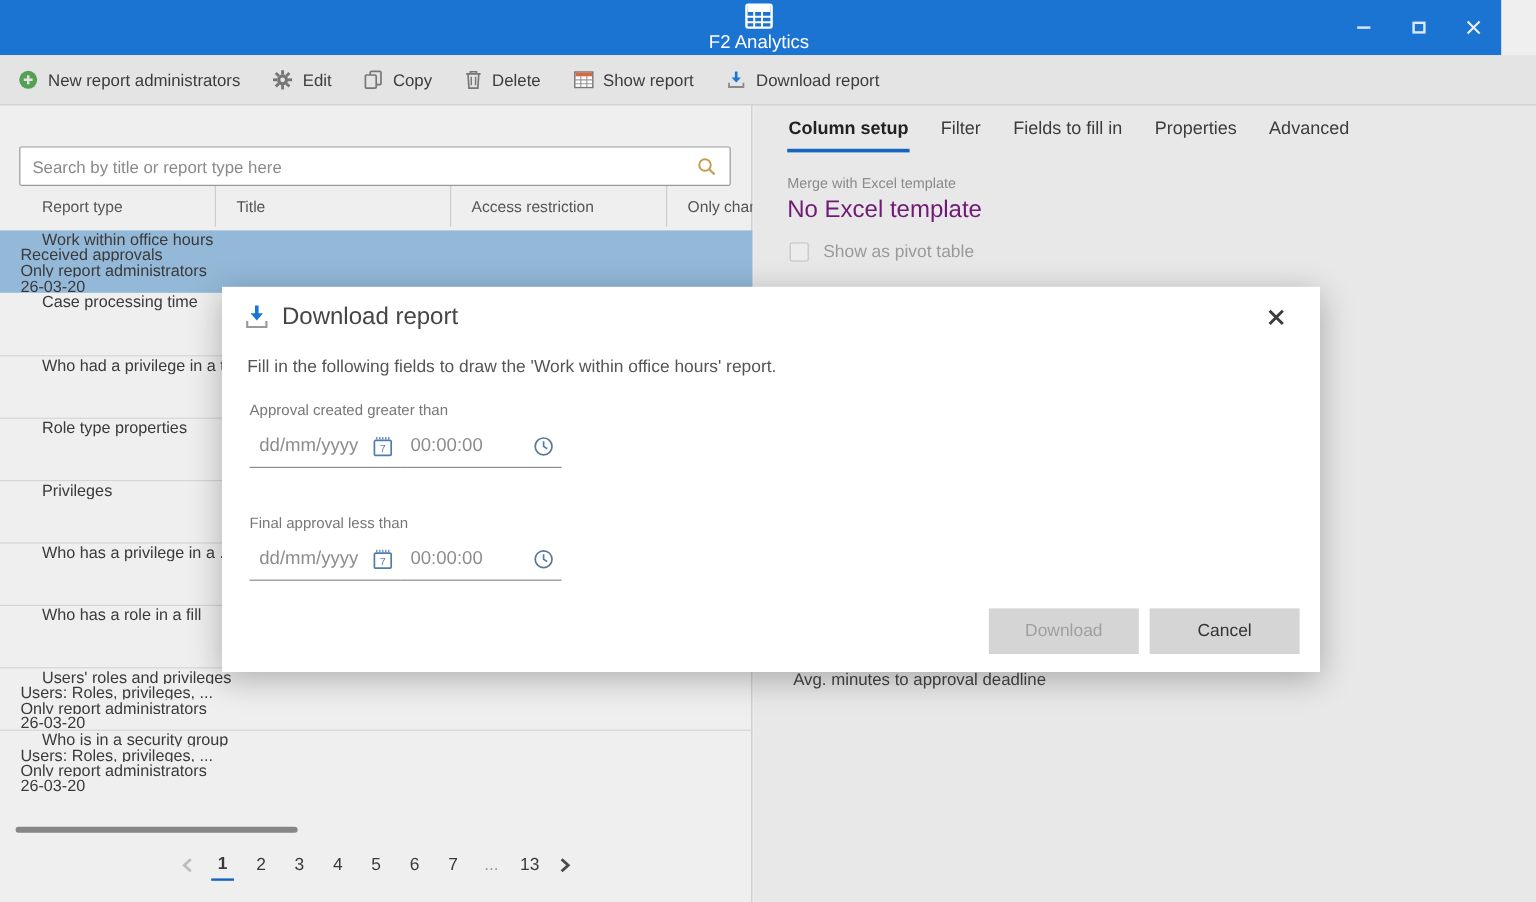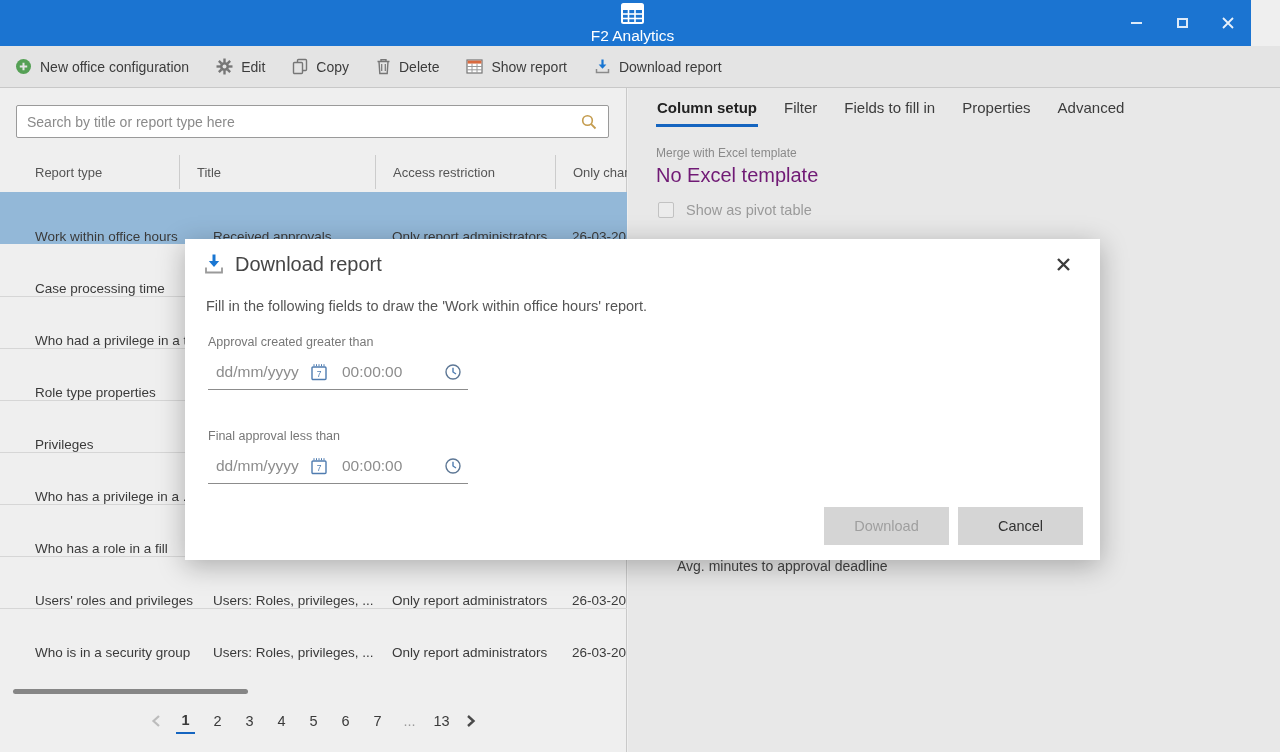--- a/index.html
+++ b/index.html
@@ -21,35 +21,35 @@
   .toolbar { position:absolute; left:0; top:46px; width:1280px; height:42px;
     background:#e4e4e4; border-bottom:1px solid #c8c8c8;
     display:flex; align-items:center; padding-left:15px; gap:27px; }
   .tb-item { display:flex; align-items:center; gap:8px; cursor:pointer; font-size:14px; color:#3c3c3c; }
   
   .left-panel { position:absolute; left:0; top:88px; width:627px; height:664px;
     background:#efefef; border-right:1px solid #c9c9c9; }
   .right-panel { position:absolute; left:628px; top:88px; width:652px; height:664px;
     background:#e8e8e8; }
   
-  .search-box { position:absolute; left:16px; top:17px; width:593px; height:33px;
+  .search-box { position:absolute; left:16px; top:34px; width:593px; height:33px;
     background:#fff; border:1px solid #9a9a9a; border-radius:2px;
     display:flex; align-items:center; padding:0 10px; }
   .search-box input { flex:1; border:none; outline:none; font-size:14px; color:#333;
     font-family:"Liberation Sans", sans-serif; background:transparent; }
   .search-box input::placeholder { color:#8a8a8a; }
   
   .tbl-header { position:absolute; left:0; top:64px; width:627px; height:40px; display:flex; }
   .tbl-header .hc { font-size:13px; color:#555; display:flex; align-items:center;
     padding-left:17px; border-left:1px solid #cccccc; height:34px; margin-top:3px;
     white-space:nowrap; overflow:hidden; cursor:pointer; }
   .tbl-header .hc:first-child { border-left:none; padding-left:35px; }
   .c1 { width:196px; } .c2 { width:179px; } .c3 { width:180px; } .c4 { width:72px; }
   .tbl-rows { position:absolute; left:0; top:104px; width:627px; }
-  .trow { display:flex; height:52px; align-items:flex-end; border-top:1px solid #d6d6d6; cursor:pointer; }
+  .trow { display:flex; height:52px; align-items:flex-start; border-top:1px solid #d6d6d6; cursor:pointer;flex-direction:column; }
   .trow:first-child { border-top:none; }
   .trow .tc { font-size:13.5px; color:#3a3a3a; padding-left:17px; white-space:nowrap; overflow:hidden; }
   .trow .tc:first-child { padding-left:35px; }
   .trow.selected { background:#93b8d8; border-top:none; }
   .trow.selected + .trow { border-top:none; }
   
   .hscroll { position:absolute; left:13px; top:601px; width:235px; height:5px;
     background:#868686; border-radius:3px; cursor:pointer; }
   .pagination { position:absolute; left:0; top:617px; width:627px; height:32px;
     display:flex; align-items:center; justify-content:center; gap:13px; }
@@ -60,21 +60,21 @@
   .pg-arrow { display:flex; align-items:center; cursor:pointer; }
   
   .tabs { position:absolute; left:28px; top:7px; display:flex; gap:25px; }
   .tab { font-size:15px; color:#3c3c3c; padding:4px 1px 8px 1px; cursor:pointer; }
   .tab.active { font-weight:bold; color:#222; border-bottom:3px solid #1565c0; }
   .merge-label { position:absolute; left:28px; top:58px; font-size:12px; color:#8a8a8a; }
   .merge-value { position:absolute; left:28px; top:76px; font-size:20px; color:#701a75; }
   .pivot-row { position:absolute; left:30px; top:114px; display:flex; align-items:center; gap:12px; cursor:pointer; }
   .pivot-box { width:16px; height:16px; background:#ececec; border:1px solid #c2c2c2; border-radius:2px; }
   .pivot-label { font-size:14.5px; color:#9a9a9a; }
-  .avg-item { position:absolute; left:49px; top:470px; font-size:14px; color:#444; }
+  .avg-item { position:absolute; left:33px; top:470px; font-size:14px; color:#444; }
   
   .dialog { position:absolute; left:185px; top:239px; width:915px; height:321px;
     background:#ffffff; box-shadow:0 6px 26px rgba(0,0,0,.28); }
   .dlg-head { position:absolute; left:17px; top:13px; display:flex; align-items:center; gap:9px; }
   .dlg-title { font-size:20px; color:#454545; }
   .dlg-close { position:absolute; right:26px; top:14px; width:22px; height:22px;
     display:flex; align-items:center; justify-content:center; cursor:pointer; }
   .dlg-desc { position:absolute; left:21px; top:59px; font-size:14.5px; color:#555; }
   .fgroup { position:absolute; left:23px; }
   .fg1 { top:96px; } .fg2 { top:190px; }
@@ -122,21 +122,21 @@
     </span>
   </div>
 </div>
 
 <div class="toolbar">
   <span class="tb-item">
     <svg width="17" height="17" viewBox="0 0 17 17">
       <circle cx="8.5" cy="8.5" r="7.5" fill="#55a055"></circle>
       <path d="M8.5 4.8v7.4 M4.8 8.5h7.4" stroke="#e4e4e4" stroke-width="2"></path>
     </svg>
-    <span>New office configuration</span>
+    <span>New report administrators</span>
   </span>
   <span class="tb-item">
     <svg width="17" height="17" viewBox="0 0 20 20">
       <g fill="#767676">
         <circle cx="10" cy="10" r="5.4"></circle>
         <rect id="tooth" x="8.6" y="0.6" width="2.8" height="4.2"></rect>
         <use href="#tooth" transform="rotate(45 10 10)"></use>
         <use href="#tooth" transform="rotate(90 10 10)"></use>
         <use href="#tooth" transform="rotate(135 10 10)"></use>
         <use href="#tooth" transform="rotate(180 10 10)"></use>

